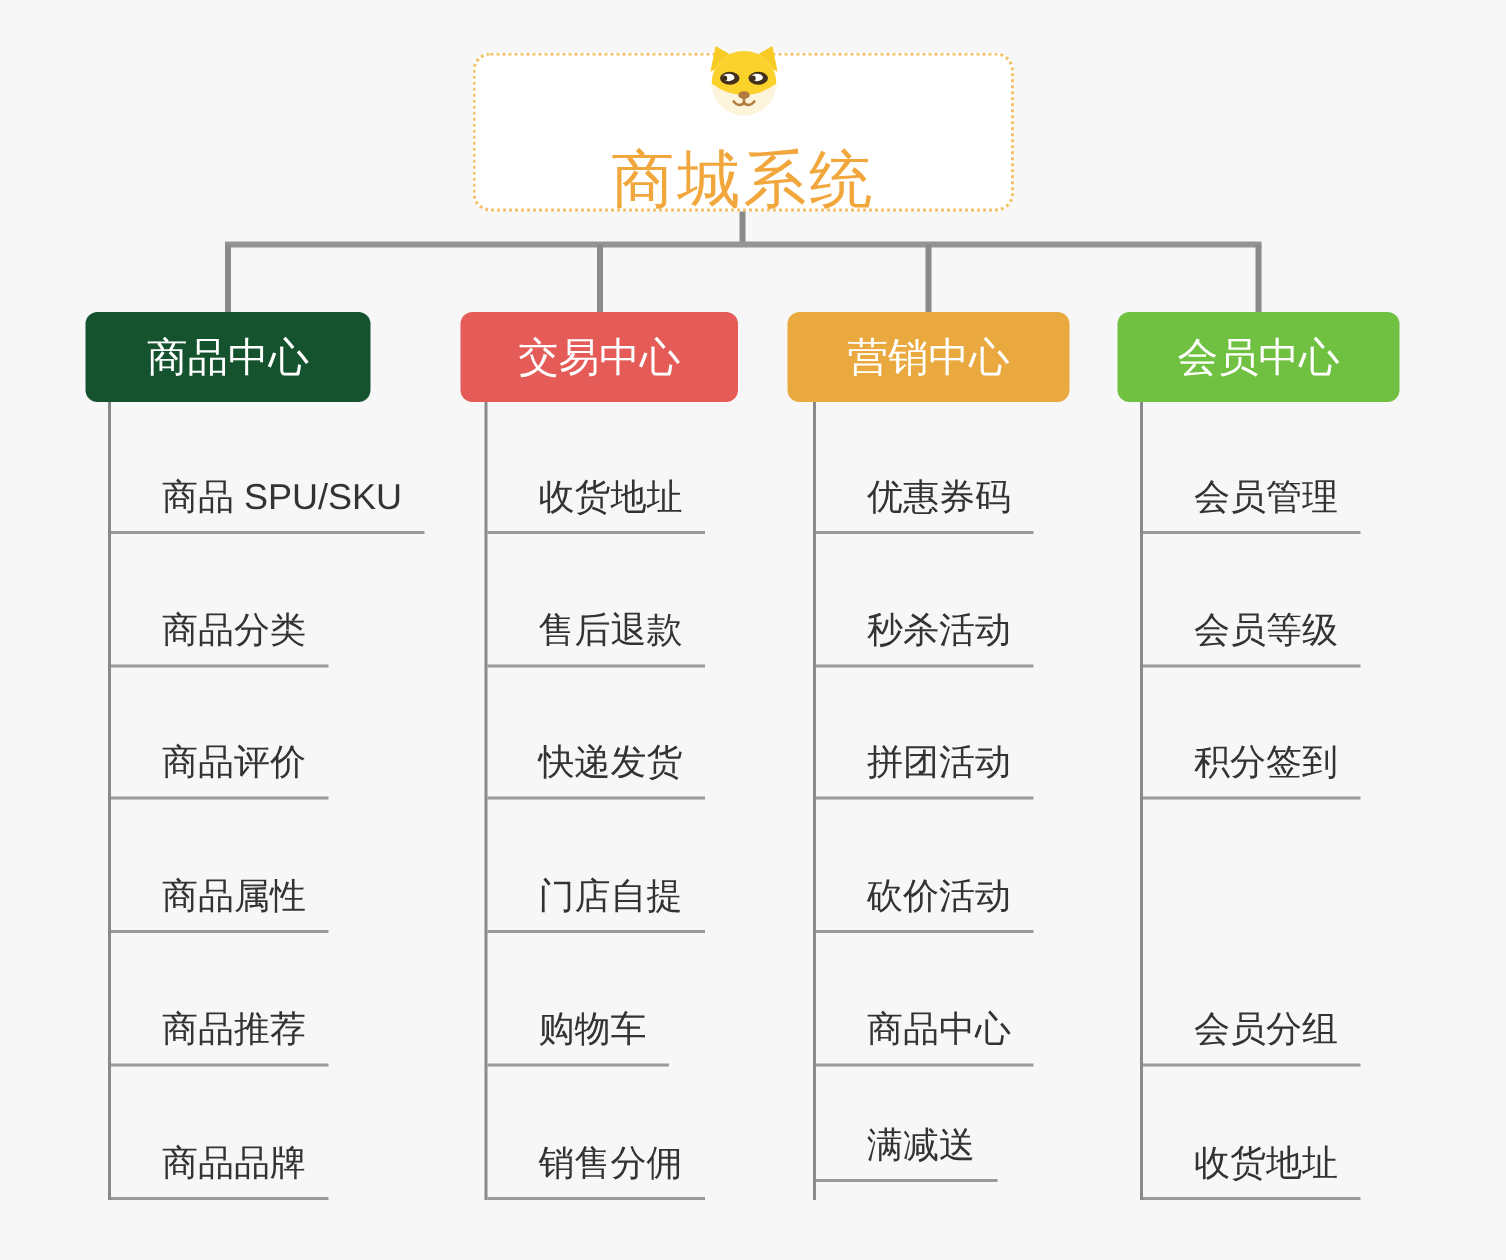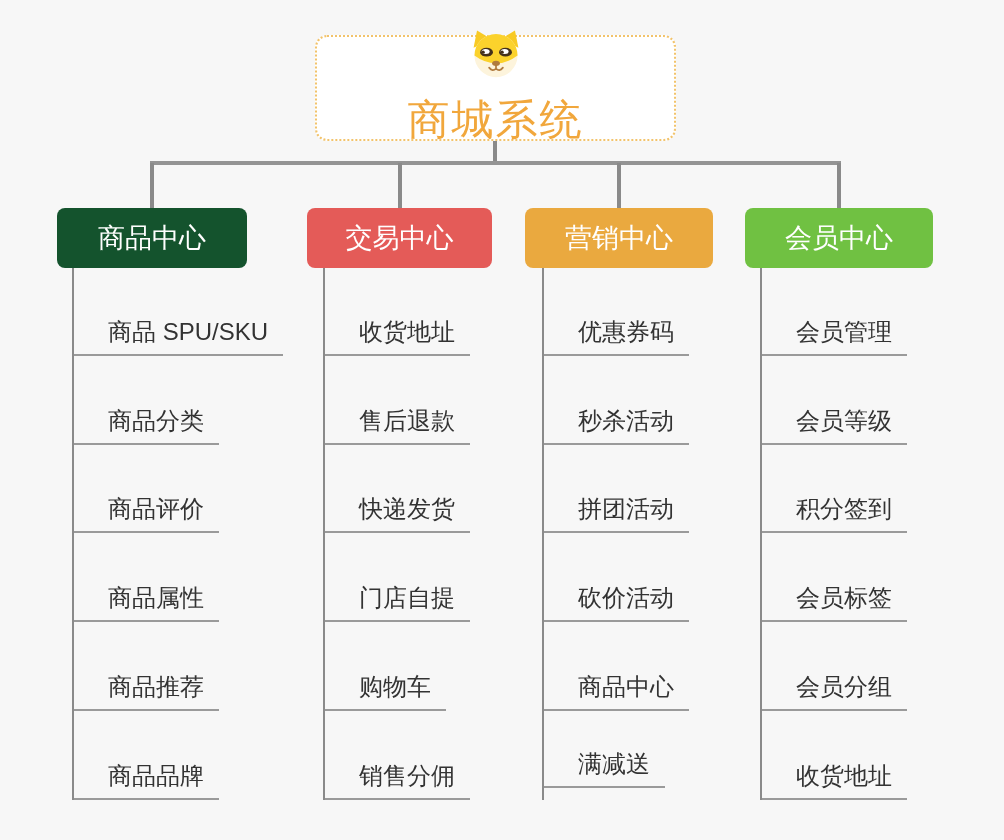--- a/index.html
+++ b/index.html
@@ -107,19 +107,18 @@
         <div class="leaf-item" style="top: 443px;">商品中心</div>
         <div class="leaf-item" style="top: 520px;">满减送</div>
       </div>
       <div class="branch-box" style="left: 745px; width: 188px; background: rgb(112, 193, 66);">
         <span>会员中心</span>
       </div>
       <div class="leaf-col" style="left: 760px;">
         <div class="leaf-item" style="top: 88px;">会员管理</div>
         <div class="leaf-item" style="top: 177px;">会员等级</div>
         <div class="leaf-item" style="top: 265px;">积分签到</div>
-        <div class="leaf-item" style="top: 354px;">会员标签</div>
         <div class="leaf-item" style="top: 443px;">会员分组</div>
         <div class="leaf-item" style="top: 532px;">收货地址</div>
       </div>
     </div>
 
 </div>
 
 </body></html>

